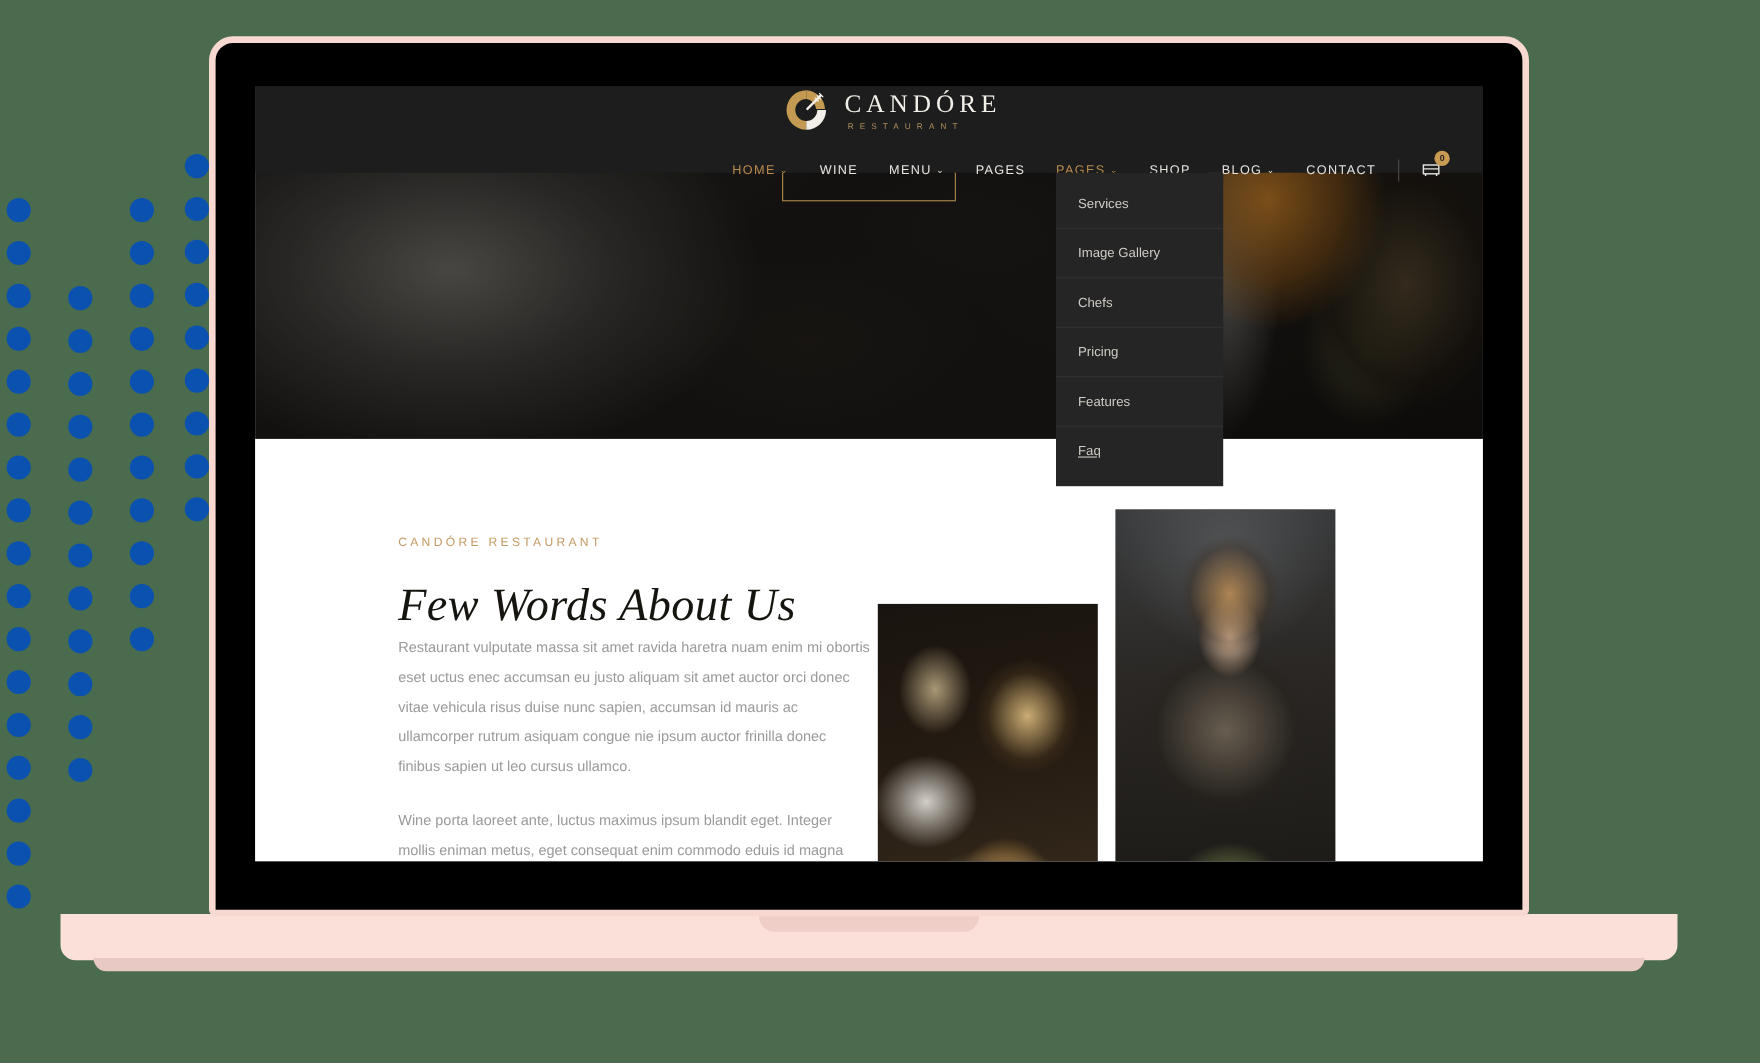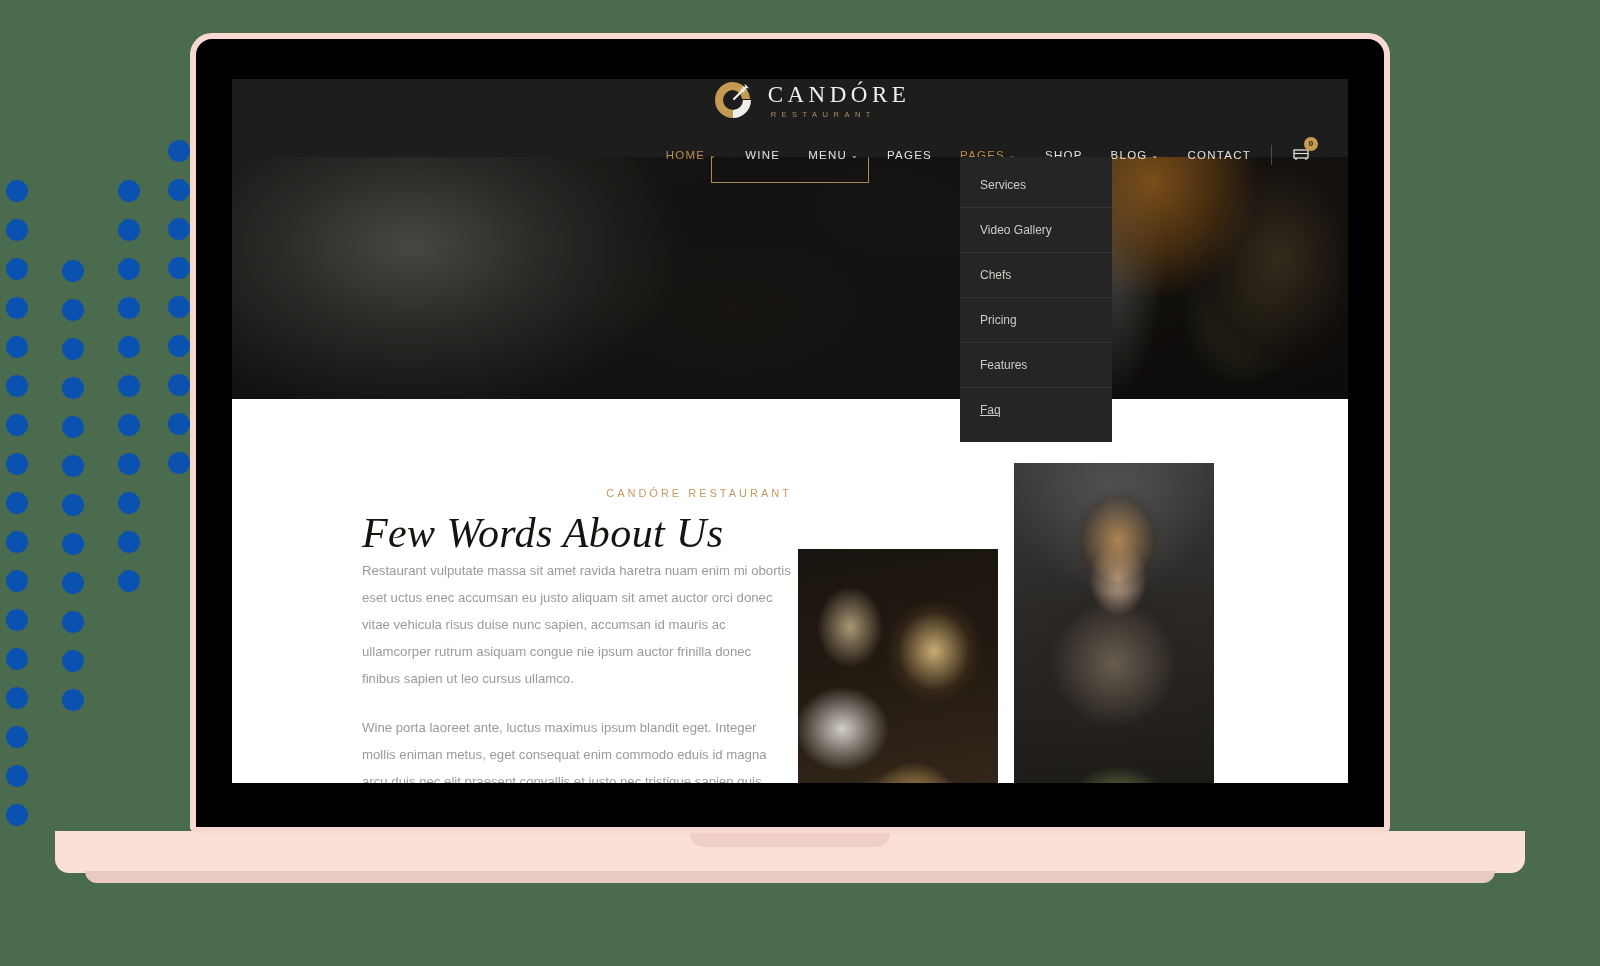--- a/index.html
+++ b/index.html
@@ -187,22 +187,21 @@
   }
   .about-inner {
     position: relative;
     padding: 88px 0 0 130px;
     width: 560px;
   }
   .eyebrow {
     color: #c49a63;
     font-size: 11px;
     letter-spacing: 3px;
-    margin-bottom: 10px;
-    text-align: right;
+    margin-bottom: 28px;
   }
   .about-title {
     font-family: "Liberation Serif", serif;
     font-size: 42px;
     font-weight: 400;
     color: #16140f;
     letter-spacing: 0.4px;
     font-style: italic;
   }
   .about-p {
@@ -364,21 +363,21 @@
                 <rect x="2" y="6" width="14" height="8" fill="none" stroke="#e6e3de" stroke-width="1.3"></rect>
                 <line x1="2" y1="9.5" x2="16" y2="9.5" stroke="#e6e3de" stroke-width="1.1"></line>
                 <line x1="4" y1="14" x2="4" y2="16" stroke="#e6e3de" stroke-width="1.3"></line>
                 <line x1="14" y1="14" x2="14" y2="16" stroke="#e6e3de" stroke-width="1.3"></line>
               </svg><span class="cart-badge">0</span></div>
           </nav>
       </header>
 
       <div class="dropdown" id="dropdown-root">
           <div class="dropdown-item">Services</div>
-          <div class="dropdown-item">Video Gallery</div>
+          <div class="dropdown-item">Image Gallery</div>
           <div class="dropdown-item">Chefs</div>
           <div class="dropdown-item">Pricing</div>
           <div class="dropdown-item">Features</div>
           <div class="dropdown-item">Faq</div>
         </div>
 
     </div>
   </div>
 </div>
 

